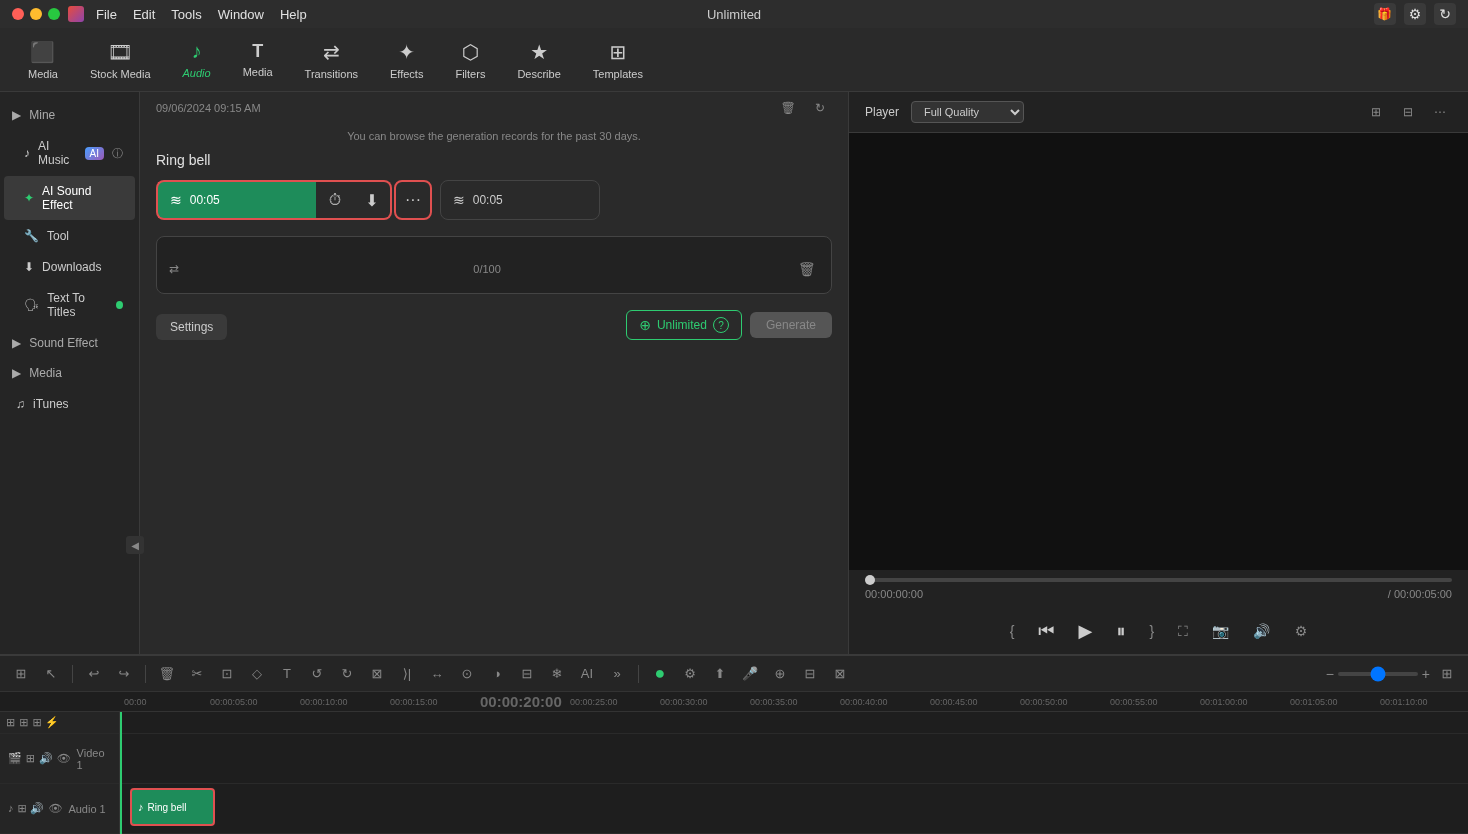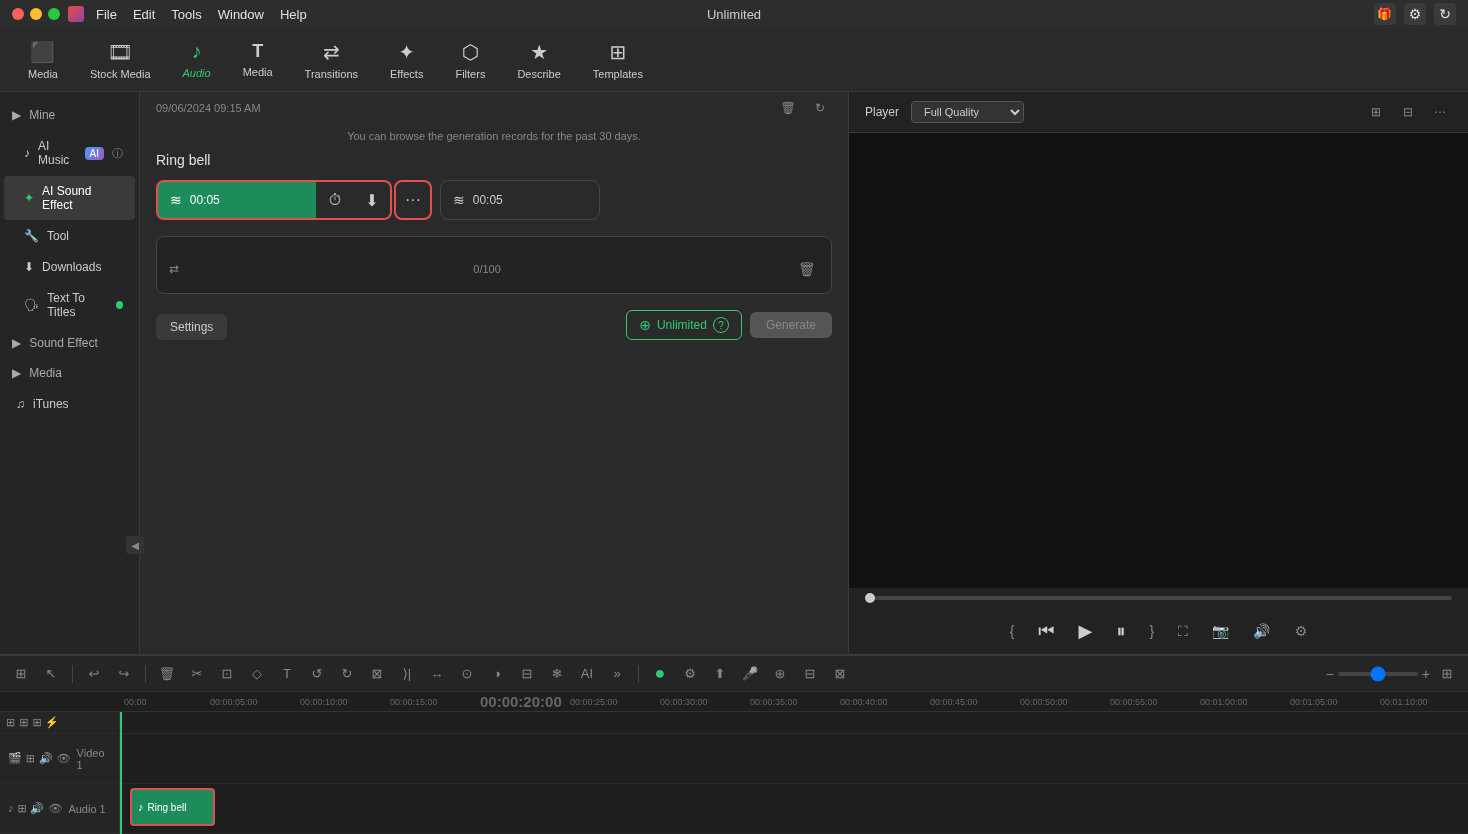--- a/index.html
+++ b/index.html
@@ -270,20 +270,27 @@
           <div class="icon-btn">⊞</div>
           <div class="icon-btn">⊟</div>
           <div class="icon-btn">⋯</div>
         </div>
       </div>
       <div class="player-canvas"></div>
       <div class="player-progress">
         <div class="progress-bar">
           <div class="progress-fill"></div>
           <div class="progress-dot"></div>
+        </div>
+        <div class="time-display">
+          <span>00:00:00:00</span>
+          <span>
+            <span>/</span>
+            <span>00:00:05:00</span>
+          </span>
         </div>
       </div>
       <div class="player-controls">
         <button class="ctrl-btn-sm" style="font-size:14px;">{</button>
         <button class="ctrl-btn">⏮</button>
         <button class="ctrl-btn">▶</button>
         <button class="ctrl-btn">⏸</button>
         <button class="ctrl-btn-sm">}</button>
         <button class="ctrl-btn-sm">⛶</button>
         <button class="ctrl-btn-sm">📷</button>

